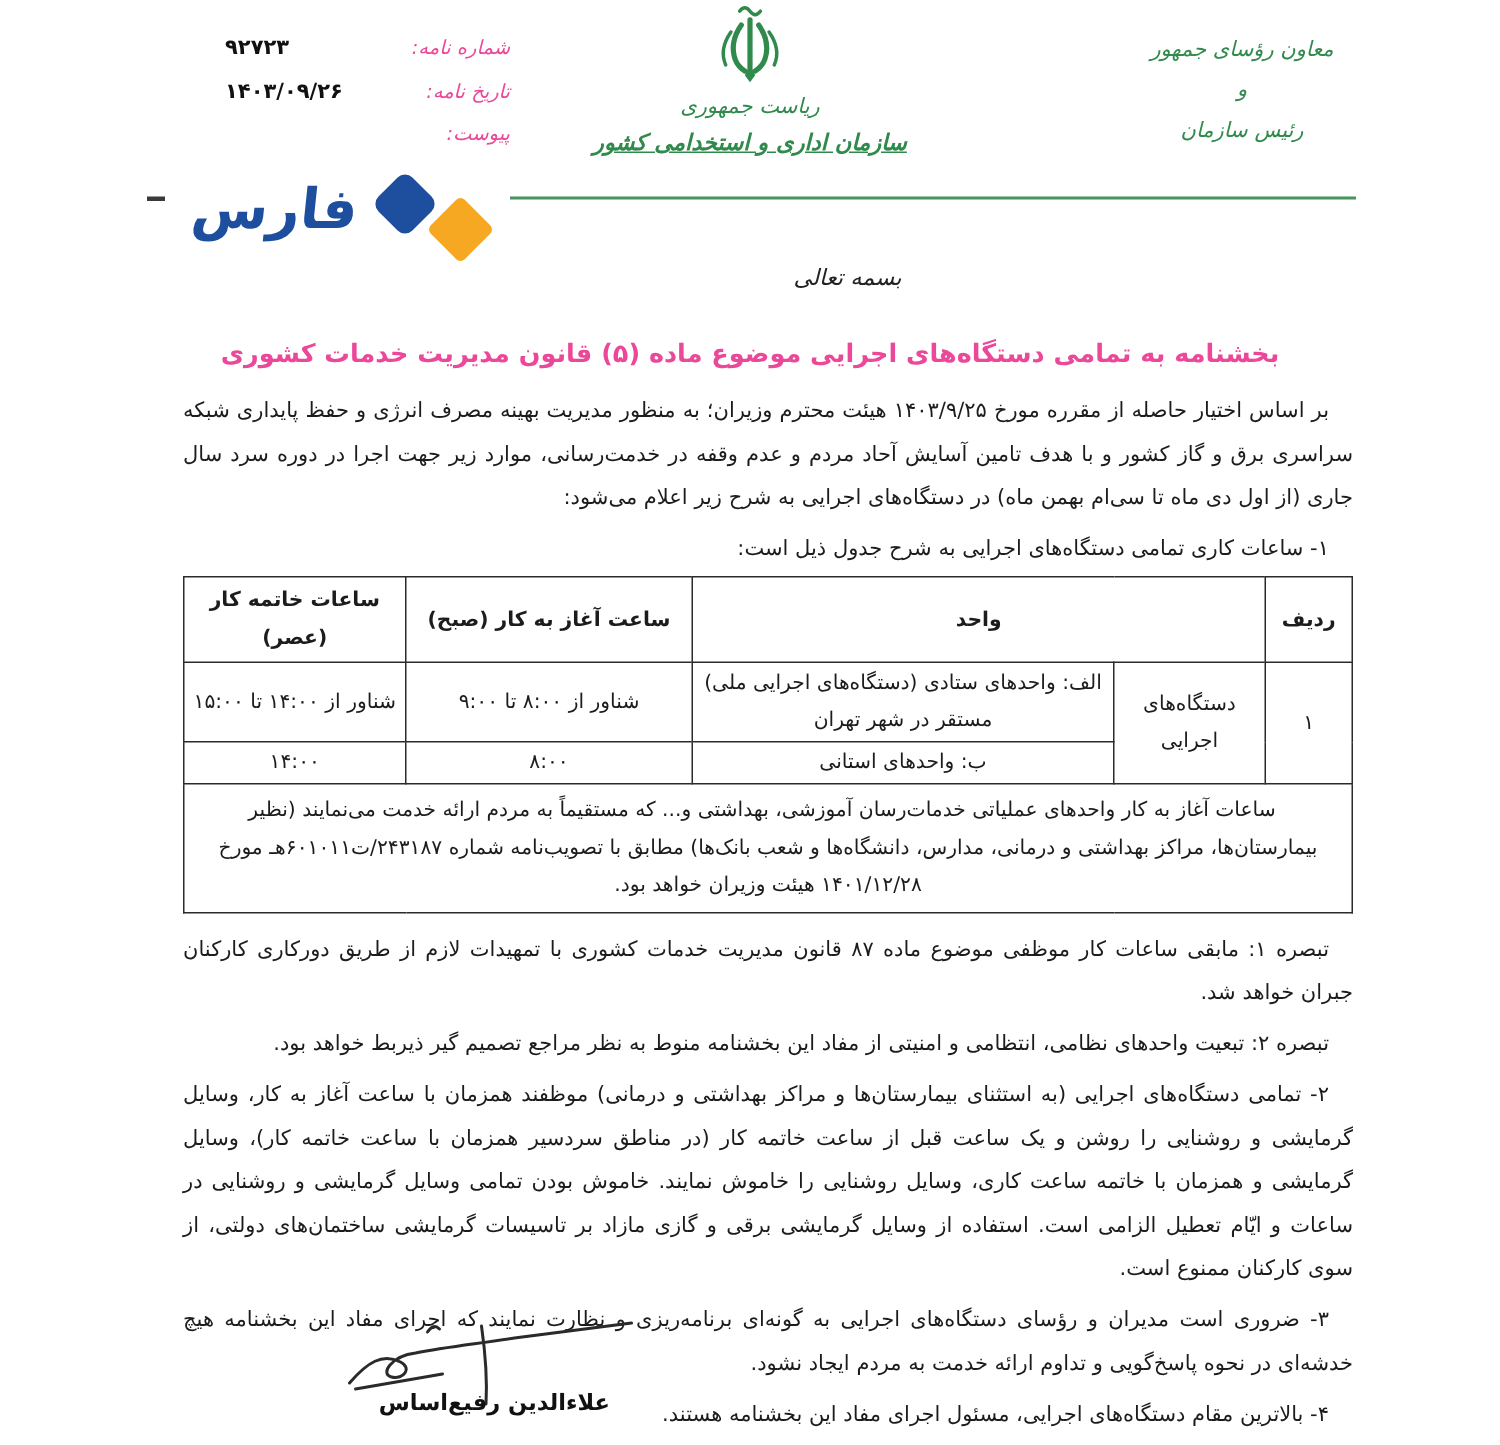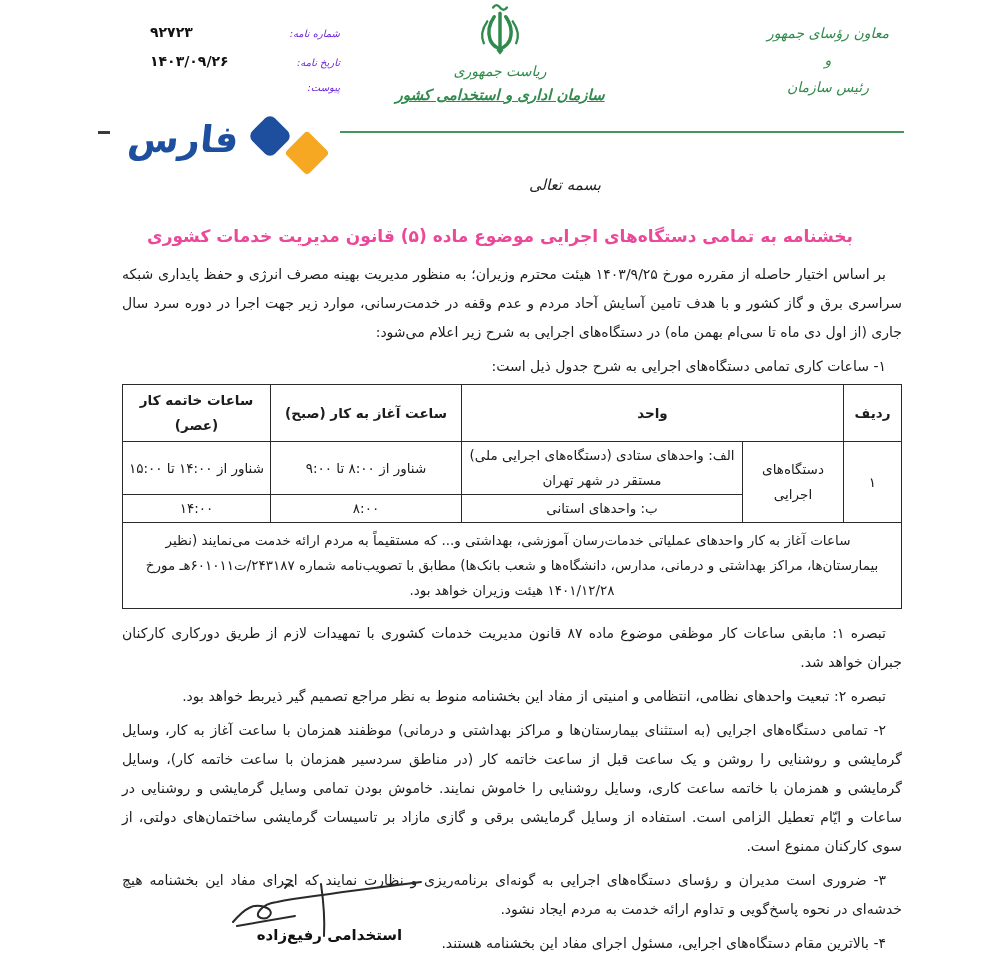--- a/index.html
+++ b/index.html
@@ -4,21 +4,21 @@
 <style>
   html,body { margin:0; padding:0; background:#ffffff; }
   .page {
     position:relative; width:1000px; height:963px; background:#ffffff;
     font-family:"DejaVu Sans", sans-serif; color:#1c1c1c; overflow:hidden;
   }
 
   
   .hdr-left { position:absolute; top:24px; left:150px; width:190px; direction:rtl; }
   .meta-row { display:flex; justify-content:space-between; align-items:baseline; margin-bottom:13px; }
-  .meta-label { font-style:italic; font-size:10px; color:#6d28d9; }
+  .meta-label { font-style:italic; font-size:13px; color:#ec4899; }
   .meta-value { font-weight:bold; font-size:14px; color:#111; letter-spacing:1px; }
 
   .hdr-center { position:absolute; top:4px; left:388px; width:224px; text-align:center; color:#2f8a4c; direction:rtl; }
   .org1 { font-style:italic; font-size:14px; margin-top:3px; }
   .org2 { font-style:italic; font-size:15px; font-weight:bold; margin-top:7px; white-space:nowrap;text-decoration:underline; }
 
   .hdr-right { position:absolute; top:20px; left:728px; width:200px; text-align:center;
                color:#2f8a4c; font-style:italic; font-size:14px; line-height:27px; direction:rtl; }
 
   .green-line { position:absolute; top:131px; left:118px; width:786px; height:2px; background:#47945c; }
@@ -151,16 +151,16 @@
 
   <div class="sig">
     <svg class="sig-scribble" width="210" height="62" viewBox="0 0 210 62" aria-hidden="true">
       <g fill="none" stroke="#2a2a2a" stroke-width="2" stroke-linecap="round">
         <path d="M8 44 C20 30 30 24 42 30 C50 34 44 42 36 40 C28 38 36 26 52 24 C72 20 92 18 118 14 L196 4"></path>
         <path d="M60 10 q4 -6 8 -2"></path>
         <path d="M96 6 C98 20 100 40 99 58"></path>
         <path d="M12 48 L70 38"></path>
       </g>
     </svg>
-    <div class="sig-name">استخدامی رفیع‌زاده</div>
+    <div class="sig-name">علاءالدین رفیع‌اساس</div>
   </div>
 
 </div>
 
 </body></html>

